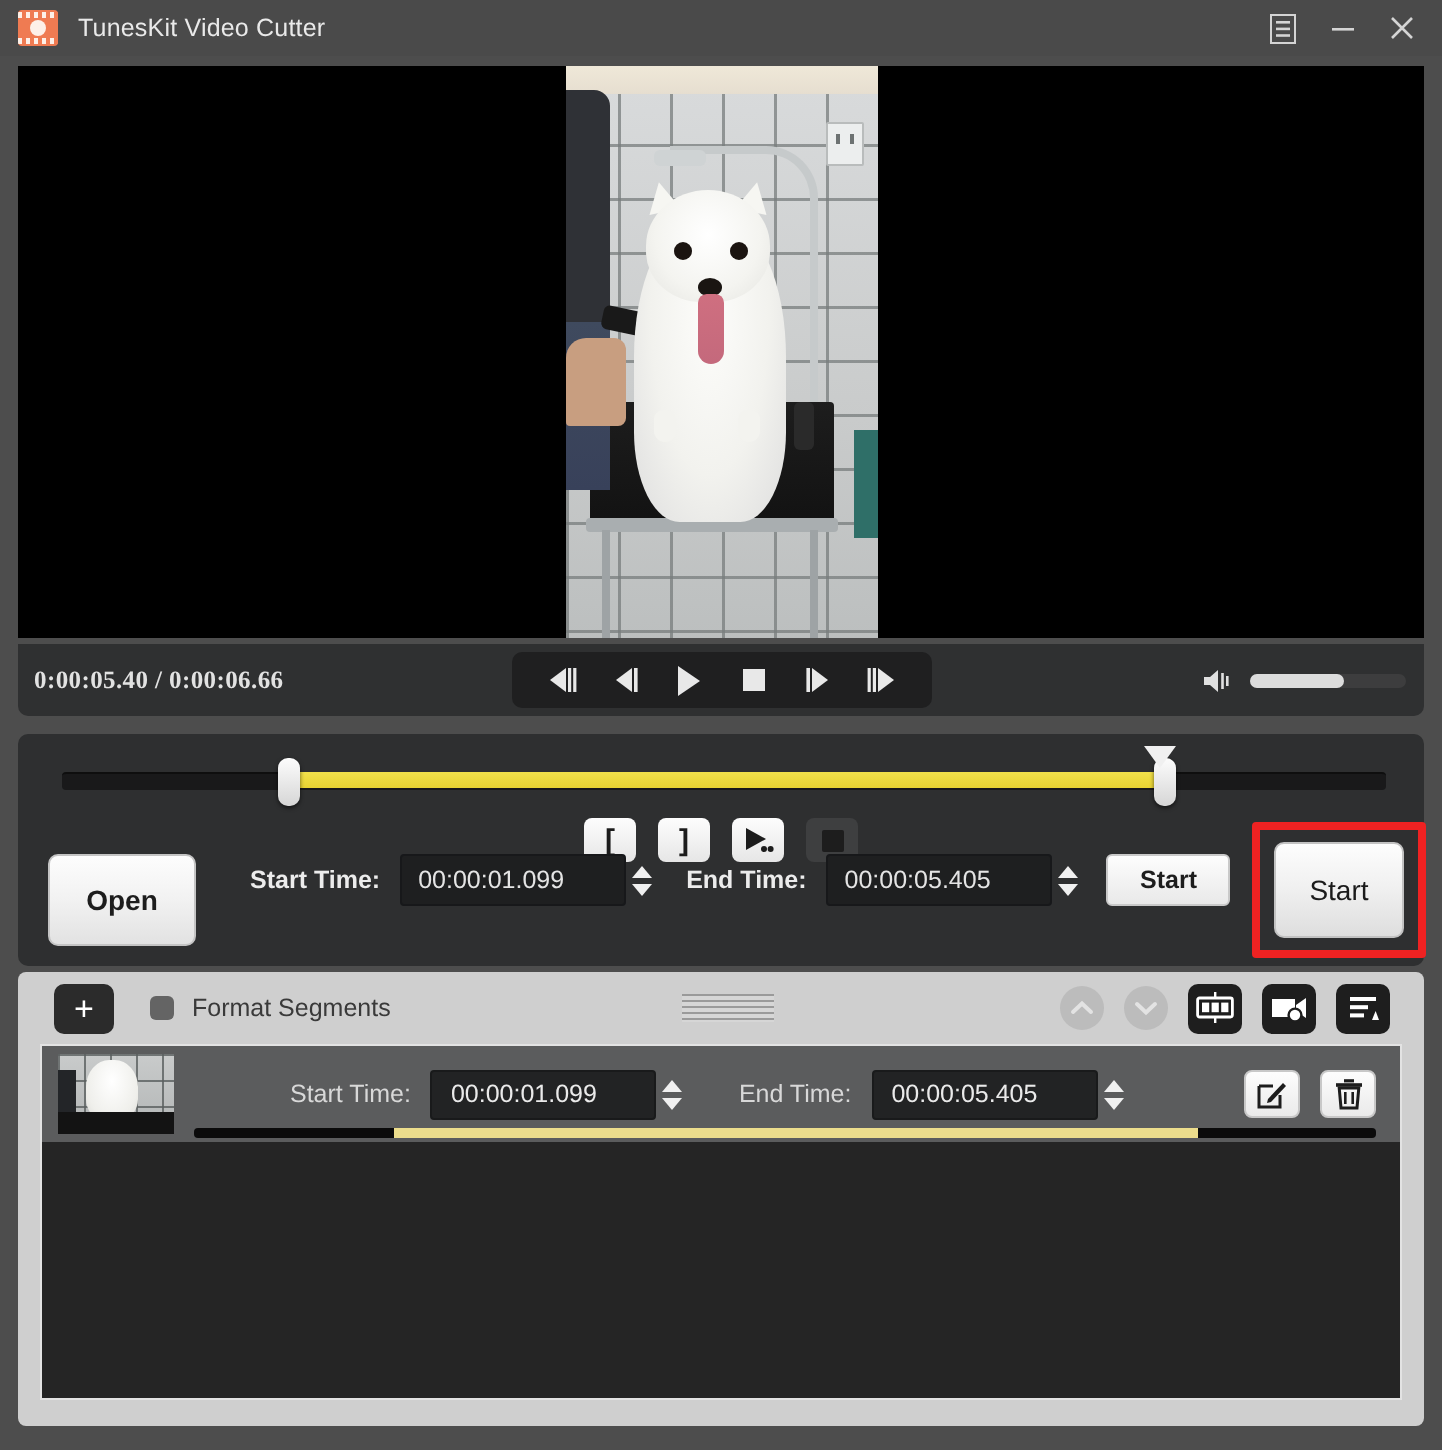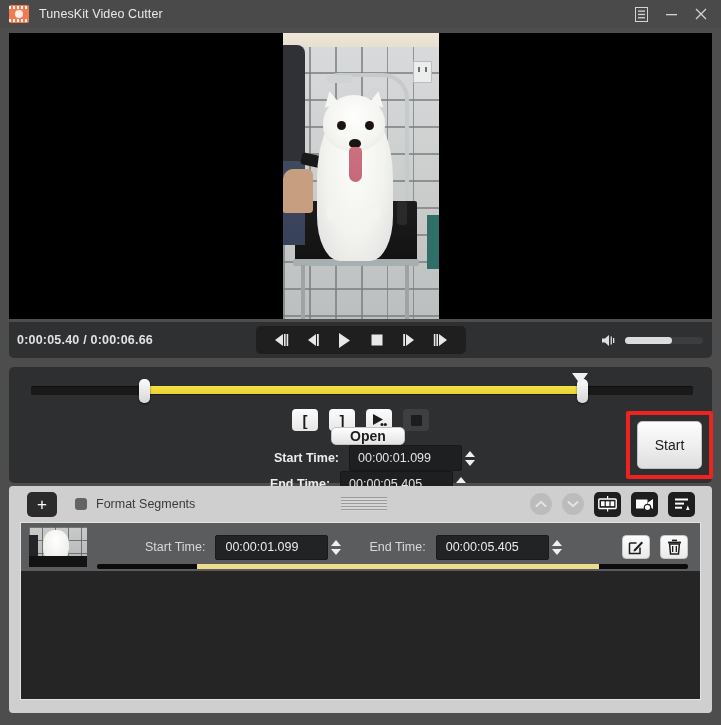--- a/index.html
+++ b/index.html
@@ -253,20 +253,21 @@
     display: flex;
     align-items: center;
   }
   .time-display {
     margin-left: 8px;
     color: #e2e2e2;
     font-size: 12.5px;
     font-weight: bold;
     letter-spacing: .2px;
     white-space: nowrap;
+    font-family: Liberation Serif, serif;
   }
   .transport {
     position: absolute;
     left: 50%;
     transform: translateX(-50%);
     display: flex;
     align-items: center;
     gap: 6px;
     background: #1f1f20;
     border-radius: 5px;
@@ -367,22 +368,21 @@
     background: #3e3f40;
     color: #1d1d1d;
   }
   .mark-btn svg { display: block; }
 
   .controls-row {
     position: absolute;
     left: 4px; right: 0; top: 60px;
     height: 56px;
     display: flex;
-    align-items: center;
-    flex-direction: column;
+    align-items: flex-start;
   }
   .open-btn {
     margin-left: 11px;
     width: 74px; height: 46px;
     background: linear-gradient(to bottom, #fdfdfd 0%, #f2f2f2 48%, #e2e2e2 100%);
     border: 1px solid #c4c4c4;
     border-radius: 5px;
     display: flex; align-items: center; justify-content: center;
     color: #1d1d1d;
     font-size: 14px;

